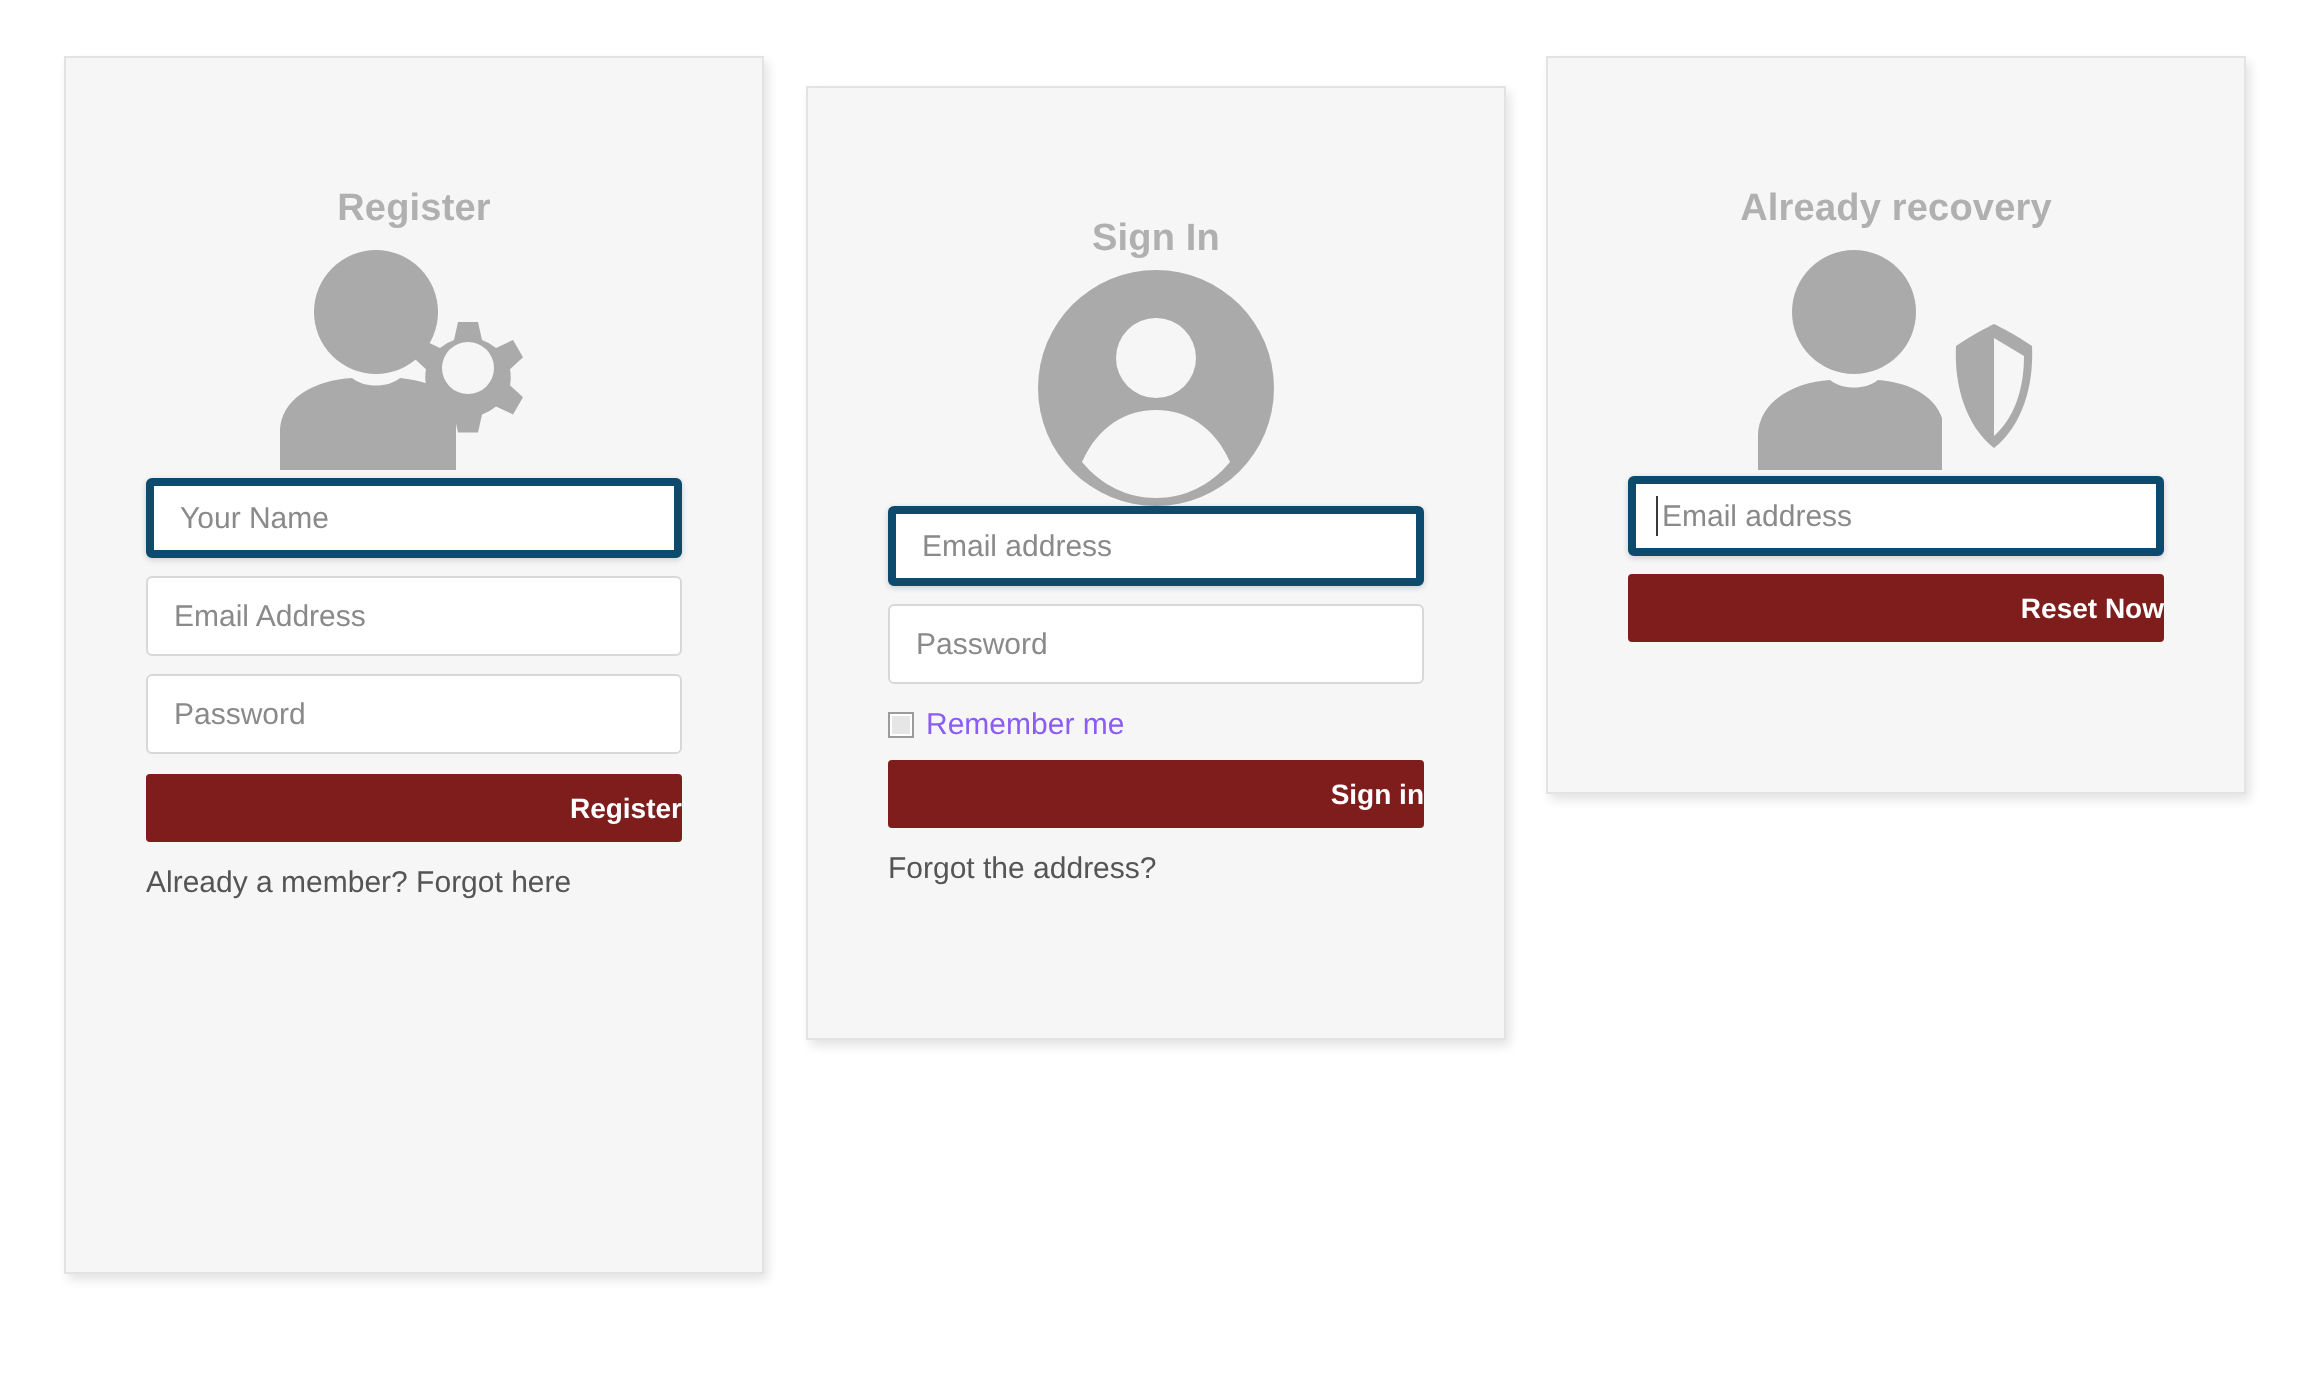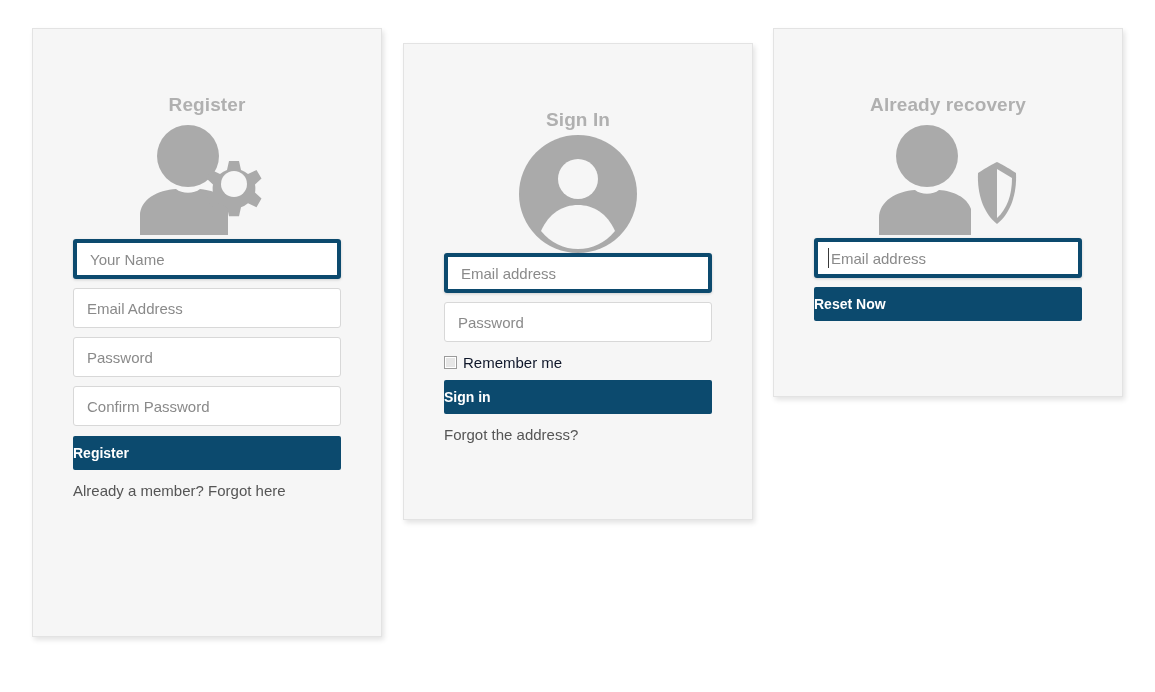--- a/index.html
+++ b/index.html
@@ -81,32 +81,32 @@
     top: 10px;
     width: 1px;
     height: 20px;
     background: #3a3a3a;
   }
 
   
   .btn {
     width: 268px;
     height: 34px;
-    background: #0c4a6e;
+    background: #7f1d1d;
     border: none;
     border-radius: 2px;
     color: #ffffff;
     font-family: "Liberation Sans", sans-serif;
     font-size: 14px;
     font-weight: bold;
     cursor: pointer;
     display: block;
     padding: 0;
     line-height: 34px;
-    text-align: left;
+    text-align: right;
   }
 
   
   .helper-link {
     font-size: 15px;
     color: #555555;
     margin-top: 12px;
     line-height: 1.2;
   }
 
@@ -121,21 +121,21 @@
     height: 13px;
     border: 1px solid #9b9b9b;
     background: #e6e6e6;
     box-shadow: inset 0 0 0 1px #ffffff;
     margin: 0 6px 0 0;
     flex: 0 0 auto;
     cursor: pointer;
   }
   .cb-label {
     font-size: 15px;
-    color: #0f172a;
+    color: #8b5cf6;
     cursor: pointer;
     line-height: 1;
   }
 
   
   .inputs-register { margin-top: 1px; }
   .btn-register-wrap { margin-top: 10px; }
   .btn-signin-wrap { margin-top: 0px; }
   .btn-reset-wrap { margin-top: 9px; }
 </style>
@@ -170,23 +170,20 @@
     <div class="inputs-register">
       <div class="field-row">
         <input class="field is-focused" type="text" placeholder="Your Name" style="">
       </div>
       <div class="field-row">
         <input class="field" type="text" placeholder="Email Address" style="">
       </div>
       <div class="field-row">
         <input class="field" type="text" placeholder="Password" style="">
       </div>
-      <div class="field-row">
-        <input class="field" type="text" placeholder="Confirm Password" style="">
-      </div>
     </div>
 
     <div class="btn-register-wrap">
       <button class="btn">Register</button>
     </div>
 
     <div class="helper-link">Already a member? Forgot here</div>
   </section>
 
   <section class="card" id="card-signin">

